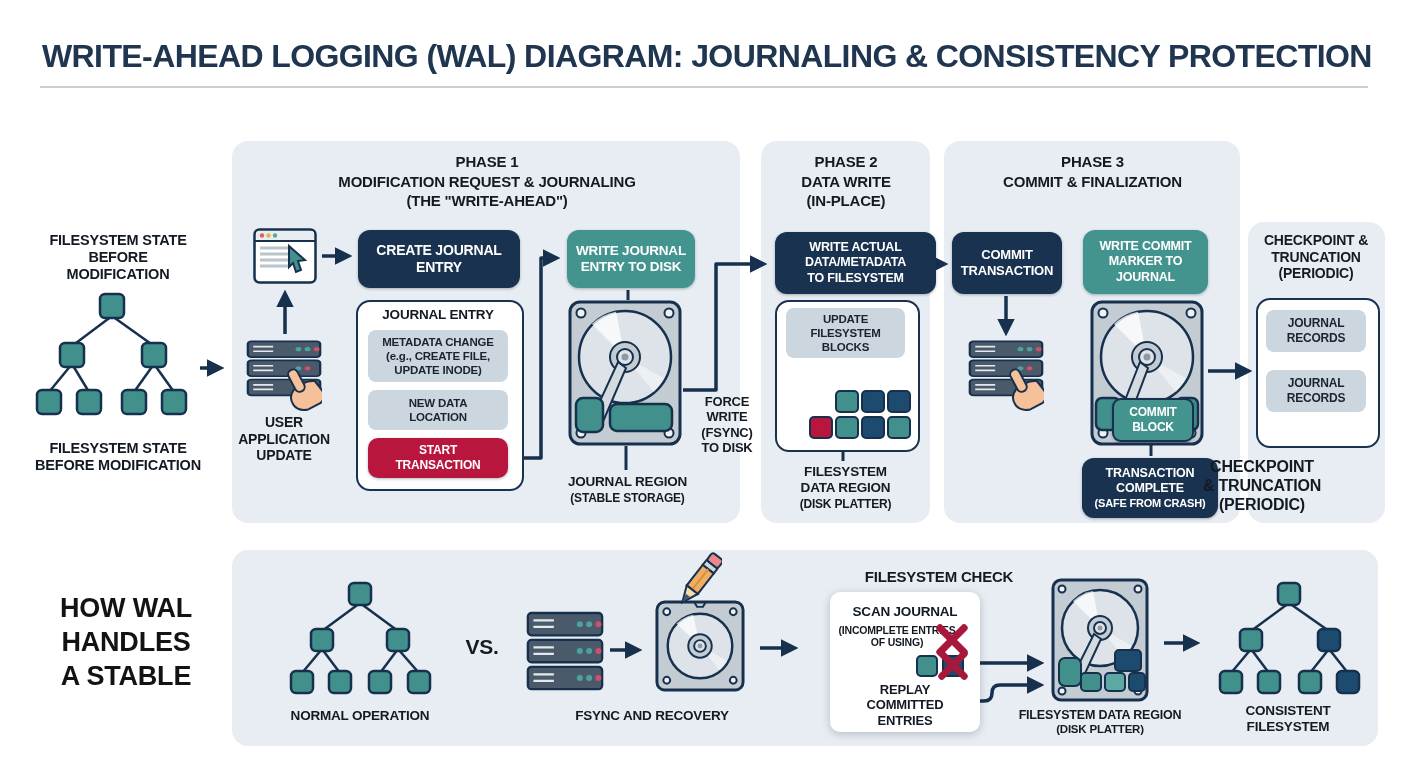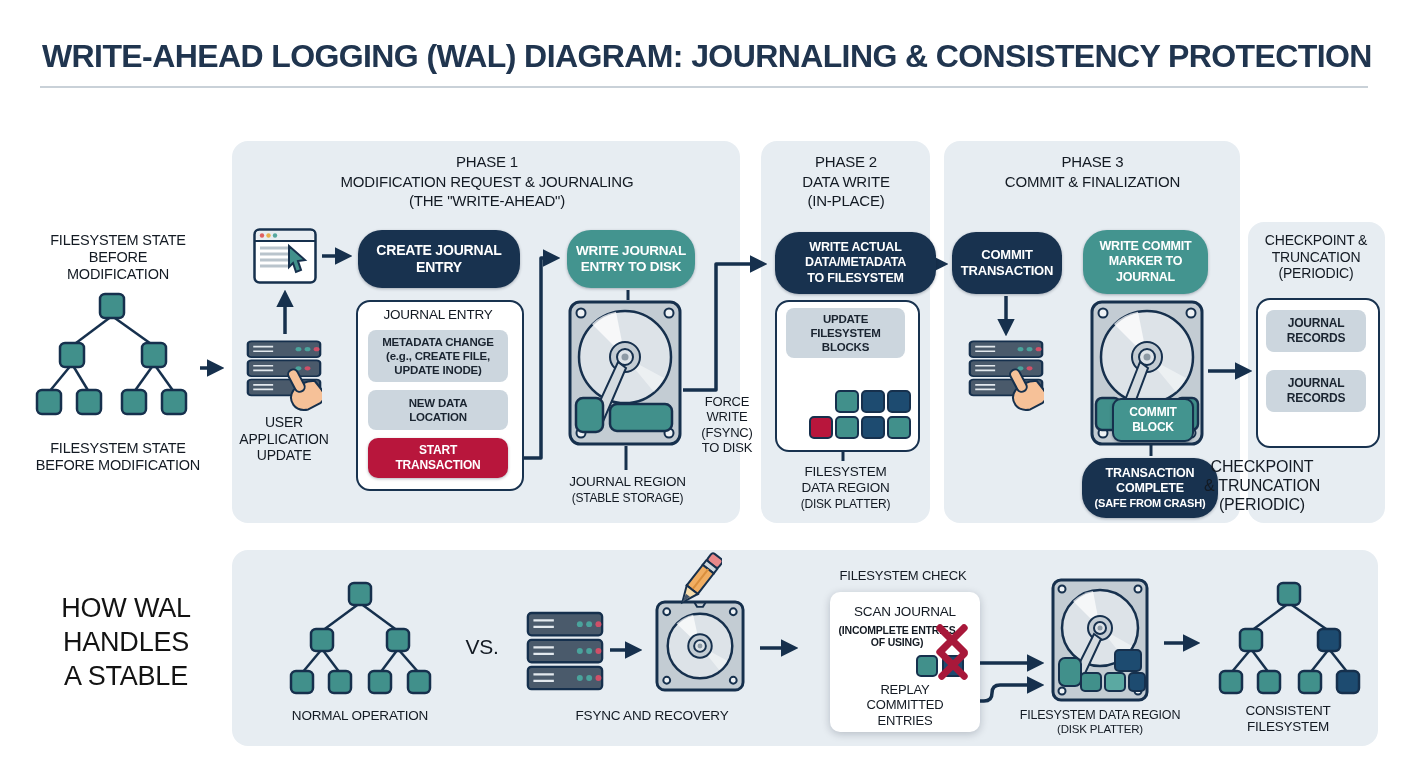--- a/index.html
+++ b/index.html
@@ -1,23 +1,23 @@
 <!DOCTYPE html>
 <html style="--navy: #18324f; --teal: #43948f; --red: #b8163c; --panel: #e7edf2; --gray-box: #ccd6de; --node-teal: #41908b; --node-dark: #1d4b70; --line: #16304d; --text-dark: #131a23; --title: #20354f; --x-red: #a8183a; --hand: #f6c198;"><head>
 <meta charset="utf-8">
 <style>
   html,body{margin:0;padding:0;background:#fff}
   #stage{position:relative;width:1408px;height:768px;background:#fff;overflow:hidden;
          font-family:"Liberation Sans",sans-serif;color:var(--text-dark,#131a23)}
   .abs{position:absolute}
   .z2{z-index:2}
   .panel{position:absolute;background:var(--panel,#e7edf2);border-radius:16px;z-index:0}
-  .lbl{position:absolute;font-weight:400;white-space:pre-line;text-align:center;
+  .lbl{position:absolute;font-weight:700;white-space:pre-line;text-align:center;
        color:var(--text-dark,#131a23);line-height:1.18;letter-spacing:-0.2px;z-index:2}
-  .box{position:absolute;border-radius:24px;display:flex;align-items:center;justify-content:center;
+  .box{position:absolute;border-radius:12px;display:flex;align-items:center;justify-content:center;
        text-align:center;font-weight:700;white-space:pre-line;line-height:1.22;z-index:2;
        box-shadow:0 1px 3px rgba(10,20,40,.3);letter-spacing:-0.2px}
   .box.navy{background:var(--navy,#18324f);color:#fff}
   .box.teal{background:var(--teal,#43948f);color:#fff}
   .box.red{background:var(--red,#b8163c);color:#fff;border-radius:10px}
   .box.gray{background:var(--gray-box,#ccd6de);color:#1a2430;box-shadow:none;border-radius:8px}
   .wbox{position:absolute;background:#fff;border:2.5px solid var(--navy,#18324f);border-radius:14px;z-index:2}
   .shadowbox{position:absolute;background:#fff;border-radius:10px;z-index:2;box-shadow:0 2px 8px rgba(10,20,40,.22)}
   .blk{position:absolute;width:24px;height:23px;border:2.5px solid var(--line,#16304d);
        border-radius:5px;box-sizing:border-box;z-index:3}
@@ -346,21 +346,21 @@
       <rect x="16" y="-2" width="14" height="10" rx="3" fill="#e8888a" class="s-line sw2"></rect>
       <rect x="16" y="8" width="14" height="6" fill="#cfd8de" class="s-line sw2"></rect>
       <rect x="16" y="14" width="14" height="26" fill="#f1ae62" class="s-line sw2"></rect>
       <path d="M23 14 V40" stroke="#d98f3e" stroke-width="2" fill="none"></path>
       <polygon points="16,40 30,40 23,56" fill="#f7dcab" class="s-line sw2"></polygon>
       <polygon points="20.5,47 25.5,47 23,56" fill="#45566b"></polygon>
     </g>
   </svg>
   <div class="lbl" style="left:552px;top:708px;width:200px;font-size:13.5px">FSYNC AND RECOVERY</div>
 
-  <div class="lbl" style="left:828px;top:568px;width:150px;font-size:13px">FILESYSTEM CHECK</div>
+  <div class="lbl" style="left:864px;top:568px;width:150px;font-size:15px">FILESYSTEM CHECK</div>
   <div class="shadowbox" style="left:830px;top:592px;width:150px;height:140px"></div>
   <div class="lbl" style="left:830px;top:604px;width:150px;font-size:13.5px;z-index:3">SCAN JOURNAL</div>
   <div class="lbl" style="left:832px;top:624px;width:130px;font-size:10.5px;font-weight:700;z-index:3">(INCOMPLETE ENTRIES
 OF USING)</div>
   <svg class="abs" style="left:936px;top:624px;z-index:4" width="32" height="32" viewBox="0 0 24 24">
     <path class="xmark" d="M3 3 L21 21 M21 3 L3 21"></path>
   </svg>
   <div class="blk small teal" style="left:916px;top:655px;z-index:3"></div>
   <div class="blk small dark" style="left:942px;top:655px;z-index:3"></div>
   <svg class="abs" style="left:938px;top:650px;z-index:4" width="30" height="30" viewBox="0 0 24 24">

